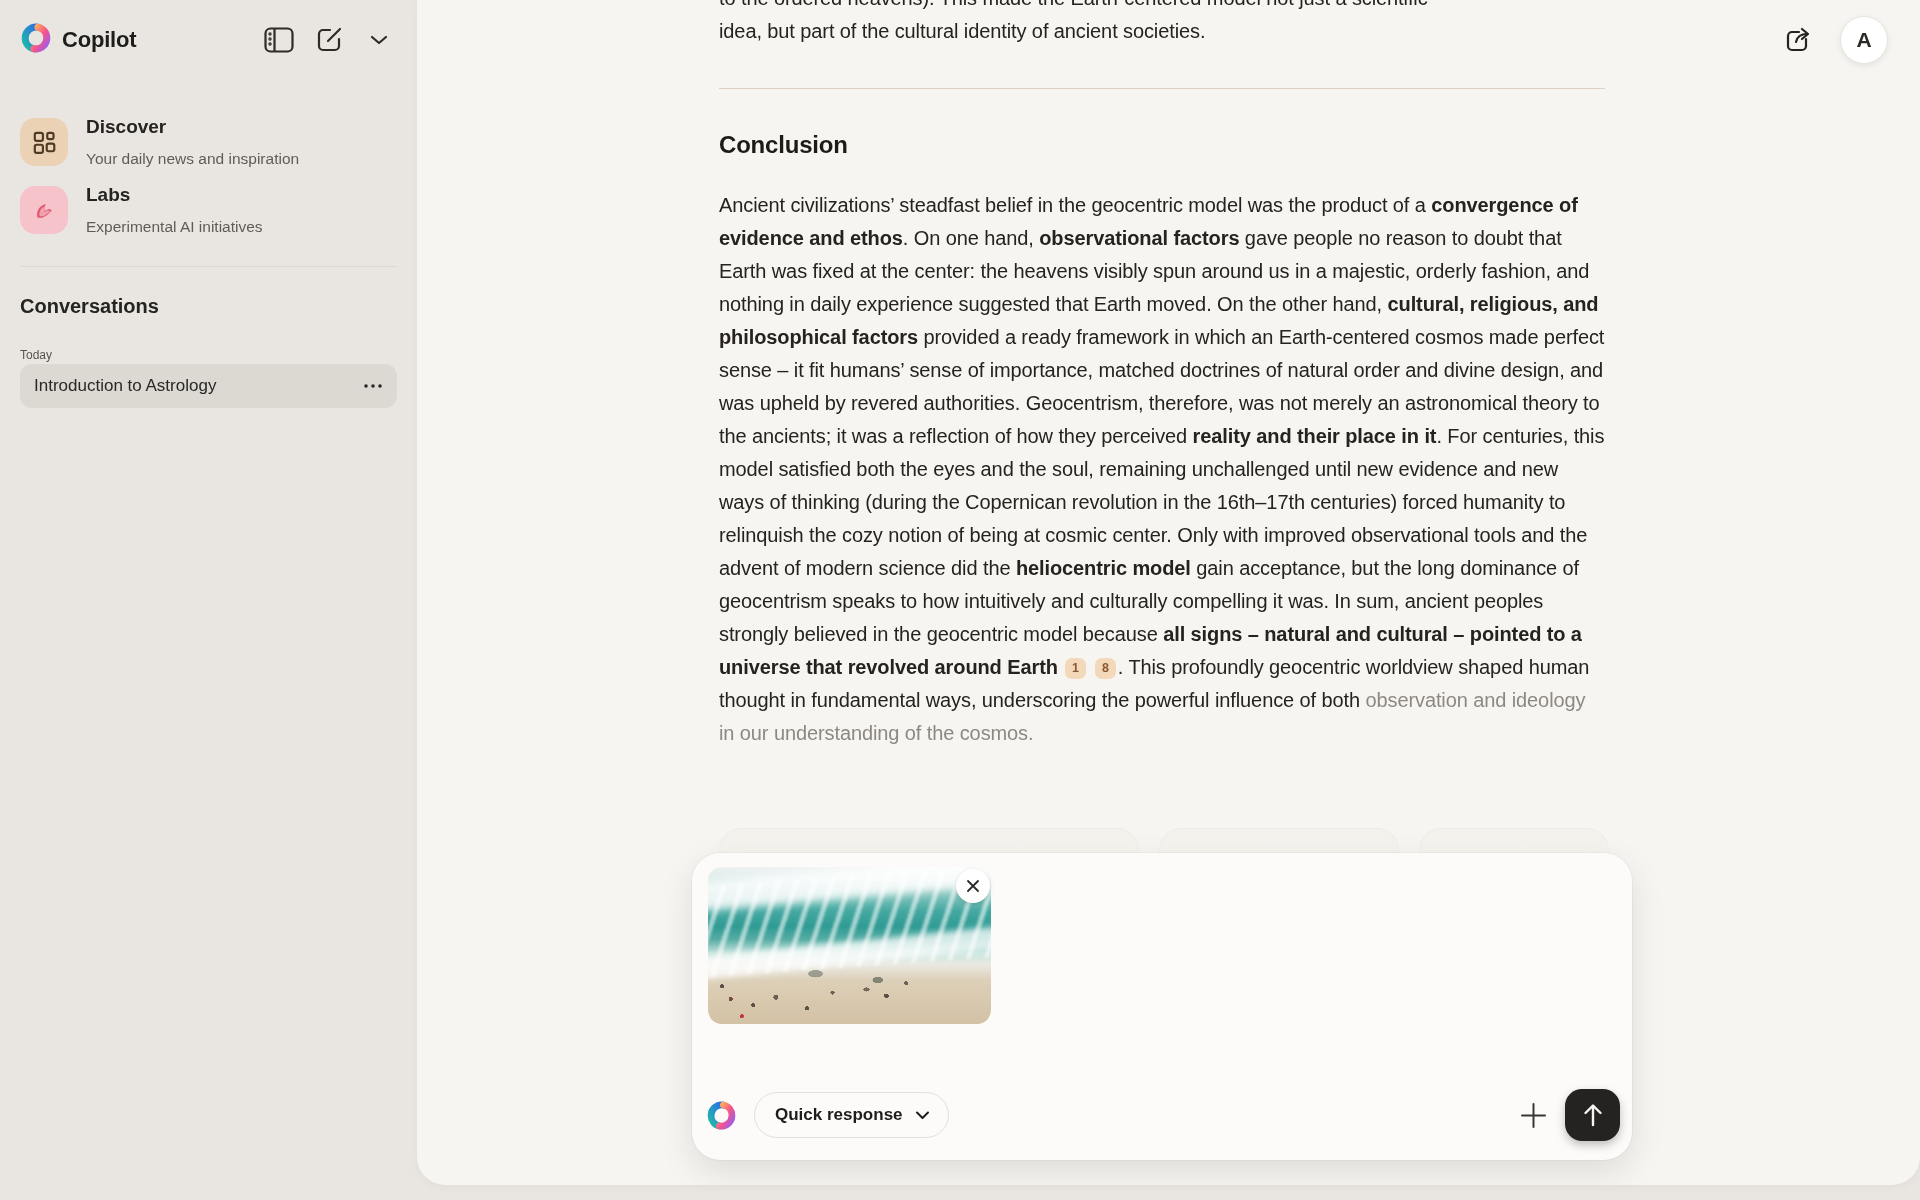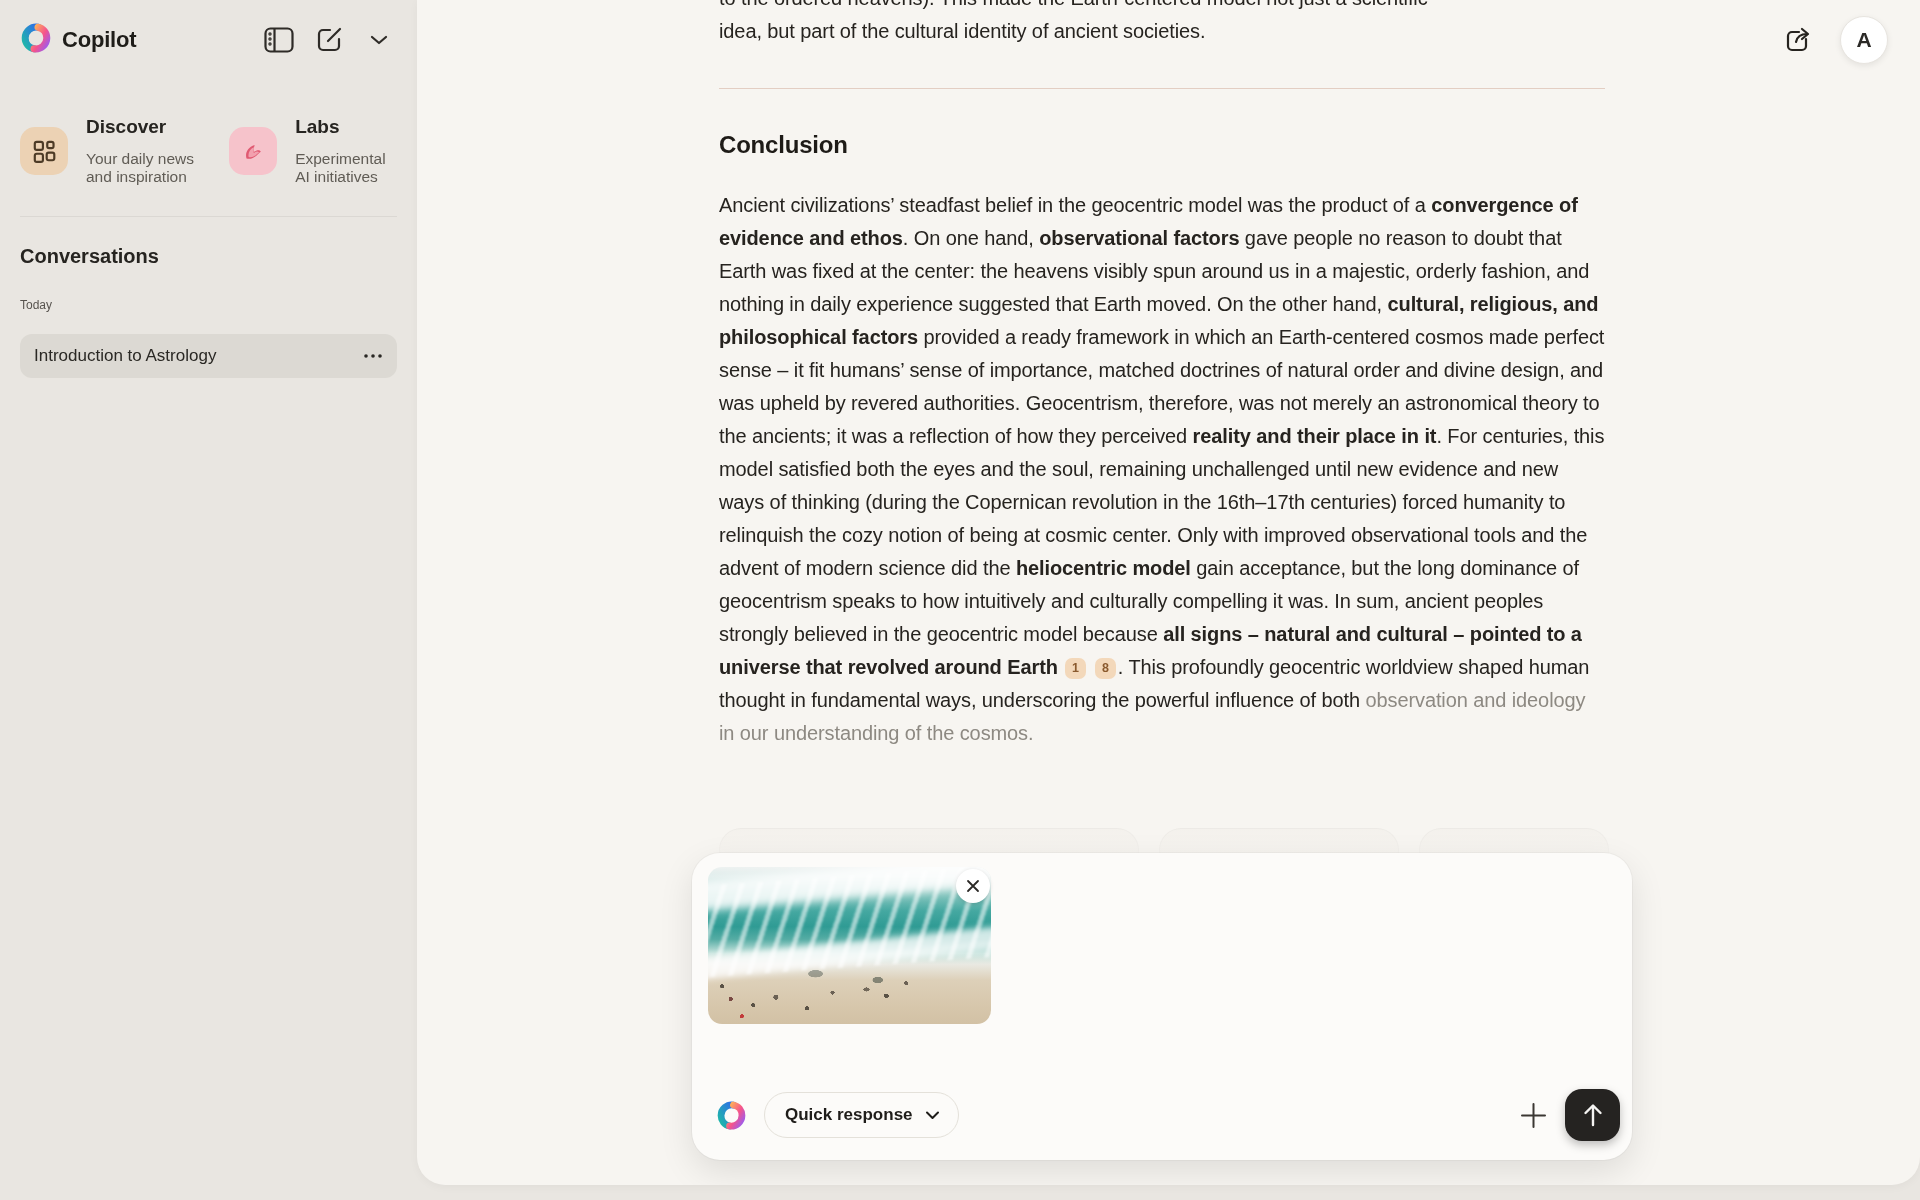--- a/index.html
+++ b/index.html
@@ -10,33 +10,33 @@
 
   
   .sidebar { position:absolute; left:0; top:0; width:417px; height:1200px; padding:24px 20px; }
   .side-header { display:flex; align-items:flex-end; height:34px; }
   .brand { display:flex; align-items:center; gap:10px; cursor:pointer; }
   .brand-name { font-size:22px; font-weight:700; letter-spacing:-0.2px; color:#1f1d19; }
   .side-actions { margin-left:auto; display:flex; align-items:center; gap:14px; }
   .icon-btn { width:36px; height:36px; display:flex; align-items:center; justify-content:center; border-radius:8px; cursor:pointer; color:#2e2b27; }
   .icon-btn svg { display:block; }
 
-  .nav { margin-top:58px; display:flex; flex-direction:row; gap:16px; }
+  .nav { margin-top:58px; display:flex; flex-direction:column; gap:16px; }
   .nav-item { display:flex; align-items:center; gap:18px; cursor:pointer; }
   .nav-icon { width:48px; height:48px; border-radius:15px; display:flex; align-items:center; justify-content:center; flex:none; }
   .nav-icon.discover { background:#ecd2b4; }
   .nav-icon.labs { background:#f6c3cb; }
   .nav-title { font-size:19px; font-weight:700; color:#262420; }
   .nav-sub { font-size:15.5px; color:#605c55; margin-top:12px; }
 
   .side-divider { height:1px; background:rgba(0,0,0,0.06); margin:30px 0 0; }
 
   .convo-heading { font-size:20px; font-weight:700; color:#262420; margin-top:28px; }
   .group-label { font-size:12px; font-weight:400; color:#57534e; margin-top:30px; }
-  .convo { margin-top:22px; height:44px; border-radius:12px; background:#dcd9d3; display:flex; align-items:center; padding:0 14px; cursor:pointer; }
+  .convo { margin-top:2px; height:44px; border-radius:12px; background:#dcd9d3; display:flex; align-items:center; padding:0 14px; cursor:pointer; }
   .convo-title { font-size:17px; color:#2a2824; }
   .convo .dots { margin-left:auto; display:flex; align-items:center; cursor:pointer; color:#2a2824; }
 
   
   .main { position:absolute; left:417px; top:0; right:0; bottom:15px; background:#f7f5f1; border-bottom-left-radius:28px; border-bottom-right-radius:28px; overflow:hidden; box-shadow:0 2px 10px rgba(0,0,0,0.04); }
 
   .top-actions { position:absolute; top:0; right:32px; height:80px; display:flex; align-items:center; gap:24px; z-index:5; }
   .share-btn { width:36px; height:36px; display:flex; align-items:center; justify-content:center; cursor:pointer; color:#26231f; }
   .avatar { width:48px; height:48px; border-radius:50%; background:#ffffff; border:1px solid #e8e5e0; box-shadow:0 2px 6px rgba(0,0,0,0.08); display:flex; align-items:center; justify-content:center; font-size:21px; font-weight:700; color:#2b2926; cursor:pointer; }
 
@@ -75,21 +75,21 @@
       radial-gradient(5px 4px at 63% 82%, #5a5246 50%, transparent 52%),
       radial-gradient(4px 4px at 70% 74%, #6b6154 50%, transparent 52%),
       radial-gradient(4px 4px at 12% 95%, #c23b3b 50%, transparent 52%),
       radial-gradient(10px 6px at 60% 72%, rgba(60,70,60,0.55) 50%, transparent 55%),
       radial-gradient(14px 7px at 38% 68%, rgba(70,80,72,0.45) 50%, transparent 55%);
   }
   .attach-close { position:absolute; left:264px; top:16px; width:34px; height:34px; border-radius:50%; background:#ffffff; box-shadow:0 1px 4px rgba(0,0,0,0.15); display:flex; align-items:center; justify-content:center; cursor:pointer; color:#2b2926; z-index:4; }
 
   .composer-input { position:absolute; left:26px; top:193px; width:880px; font-size:20.5px; color:#1f1d1a; letter-spacing:-0.1px; background:transparent; border:none; outline:none; font-family:"Liberation Sans", sans-serif; }
 
-  .composer-bottom { position:absolute; left:0; right:0; top:233px; height:58px; display:flex; align-items:center; padding:0 12px 0 24px; }
+  .composer-bottom { position:absolute; left:0; right:0; top:233px; height:58px; display:flex; align-items:center; padding:0 12px 0 14px; }
   .composer-logo { width:31px; height:31px; flex:none; }
   .mode-pill { margin-left:17px; height:46px; padding:0 18px 0 20px; border:1px solid #e4e1da; background:#fcfbf9; border-radius:23px; display:flex; align-items:center; gap:12px; cursor:pointer; }
   .mode-label { font-size:17px; font-weight:600; color:#1f1d1a; }
   .plus-btn { margin-left:auto; width:40px; height:40px; display:flex; align-items:center; justify-content:center; cursor:pointer; color:#3a3733; }
   .send-btn { margin-left:12px; width:55px; height:52px; border-radius:17px; background:#252321; display:flex; align-items:center; justify-content:center; cursor:pointer; box-shadow:0 4px 10px rgba(0,0,0,0.25); }
 </style>
 </head>
 <body>
 
 <div class="app">

